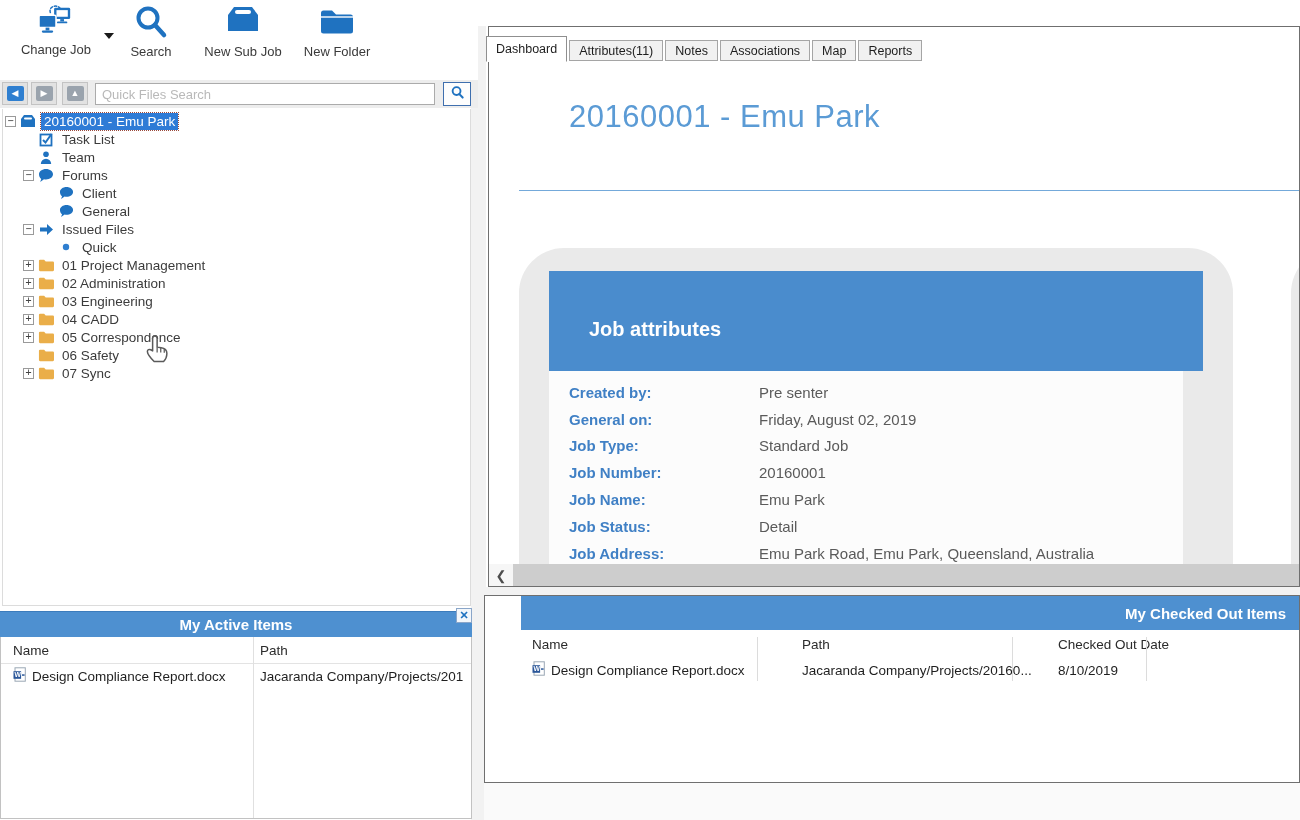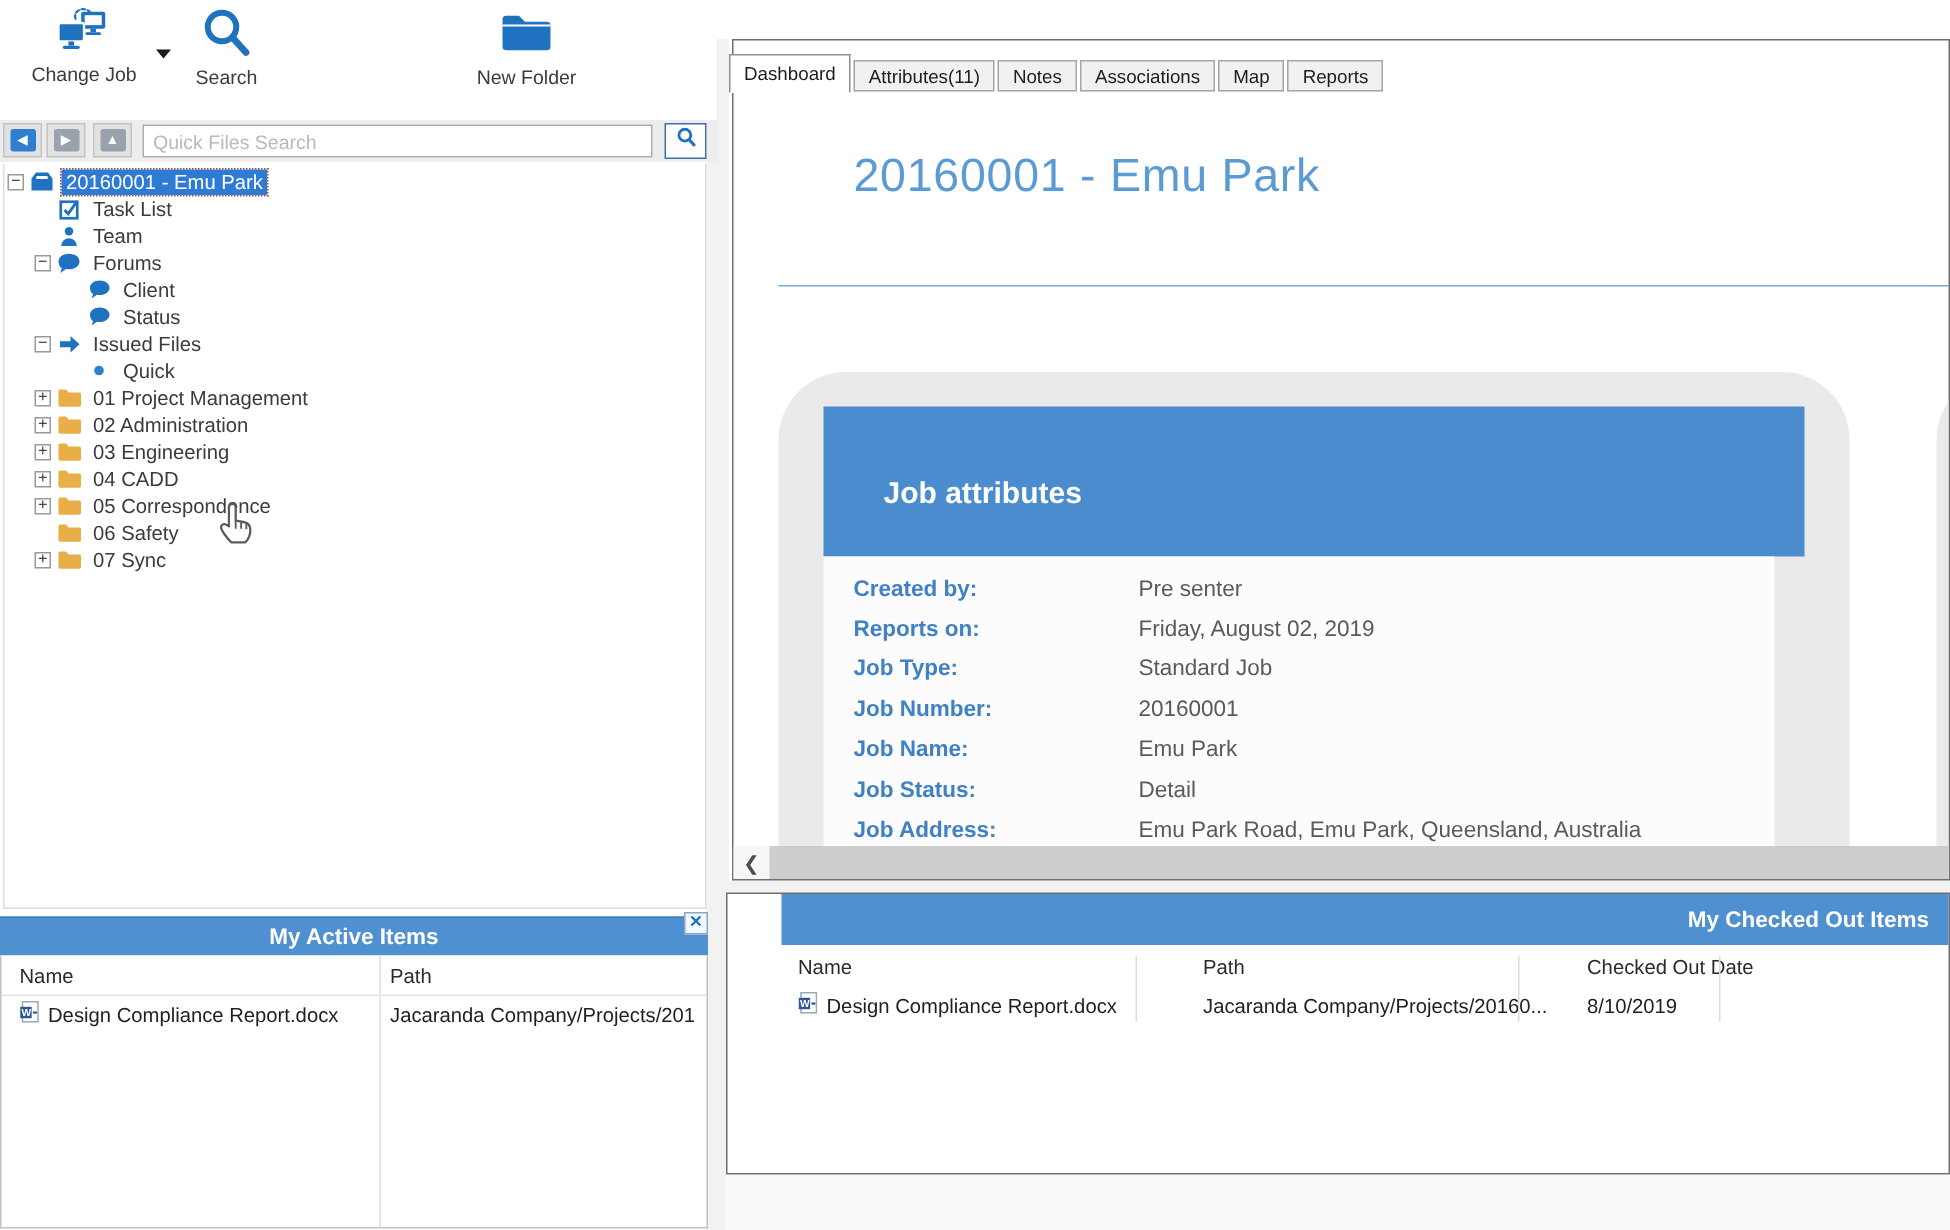--- a/index.html
+++ b/index.html
@@ -142,22 +142,31 @@
     <div class="tbtn" style="left:123px; width:56px;justify-content:center;">
       <span>
         <svg width="36" height="36" viewBox="0 0 36 36">
           <circle cx="15" cy="14" r="9.5" fill="none" stroke="#1f72c0" stroke-width="4"></circle>
           <line x1="22" y1="21" x2="31" y2="31" stroke="#1f72c0" stroke-width="4.5" stroke-linecap="round"></line>
         </svg>
       </span>
       <span class="tlabel-tb">Search</span>
     </div>
 
-
-    <div class="tbtn" style="left:300px; width:74px;margin-left:14px;">
+    <div class="tbtn" style="left:200px; width:86px;">
+      <span>
+        <svg width="40" height="36" viewBox="0 0 40 36">
+          <path d="M5 11 L11 3 H29 L35 11 V27 H5 Z" fill="#1f72c0"></path>
+          <rect x="12" y="6" width="16" height="4" rx="2" fill="#fff"></rect>
+        </svg>
+      </span>
+      <span class="tlabel-tb">New Sub Job</span>
+    </div>
+
+    <div class="tbtn" style="left:300px; width:74px;">
       <span>
         <svg width="40" height="36" viewBox="0 0 40 36">
           <path d="M4 9 a2.5 2.5 0 0 1 2.5 -2.5 h8.5 l4 4 h14.5 a2.5 2.5 0 0 1 2.5 2.5 v14 a2.5 2.5 0 0 1 -2.5 2.5 h-27 a2.5 2.5 0 0 1 -2.5 -2.5 z" fill="#1f72c0"></path>
           <path d="M4 13 h32" stroke="#fff" stroke-width="1.4"></path>
         </svg>
       </span>
       <span class="tlabel-tb">New Folder</span>
     </div>
   </div>
 
@@ -239,21 +248,21 @@
       <span class="tlabel">Client</span>
     </div>
 
     <div class="trow">
       <span class="sp55"></span>
       <span class="ticon">
         <svg width="15" height="14" viewBox="0 0 16 15">
             <path d="M15 6.3 c0 2.9-3.1 5.2-7 5.2-.7 0-1.4-.07-2-.2 L2.2 14 l1-3.1 C1.9 9.9 1 8.2 1 6.3 1 3.4 4.1 1.1 8 1.1 s7 2.3 7 5.2z" fill="#1f72c0"></path>
           </svg>
       </span>
-      <span class="tlabel">Status</span>
+      <span class="tlabel">General</span>
     </div>
 
     <div class="trow">
       <span class="sp20"></span>
         <span class="exp minus"></span>
       <span class="ticon">
         <svg width="15" height="13" viewBox="0 0 15 13">
             <path d="M1 4.5 h7 V1 l6 5.5 -6 5.5 V8.5 h-7 z" fill="#1f72c0"></path>
           </svg>
       </span>
@@ -398,21 +407,21 @@
     <div class="card card1">
       <div class="card-head">
         <span>Job attributes</span>
       </div>
       <div class="card-body">
         <div class="arow">
           <span class="alabel">Created by:</span>
           <span class="avalue">Pre senter</span>
         </div>
         <div class="arow">
-          <span class="alabel">Reports on:</span>
+          <span class="alabel">General on:</span>
           <span class="avalue">Friday, August 02, 2019</span>
         </div>
         <div class="arow">
           <span class="alabel">Job Type:</span>
           <span class="avalue">Standard Job</span>
         </div>
         <div class="arow">
           <span class="alabel">Job Number:</span>
           <span class="avalue">20160001</span>
         </div>

